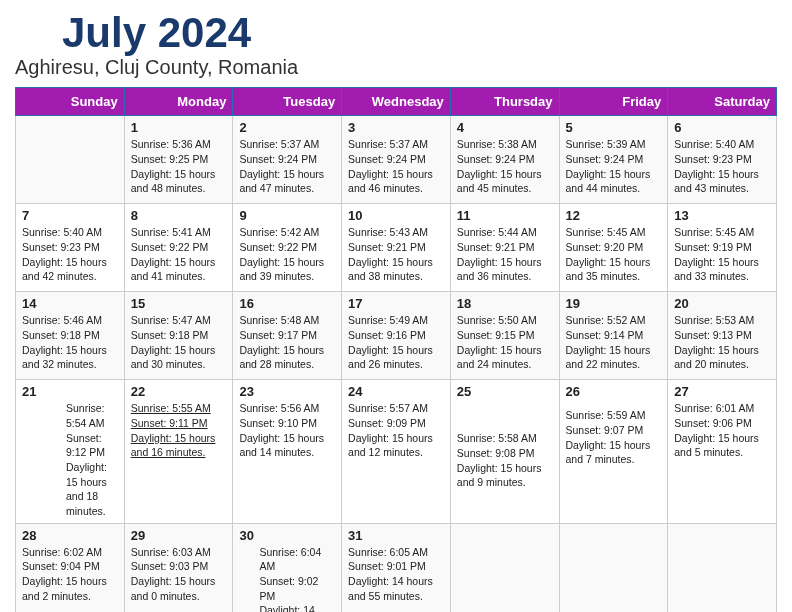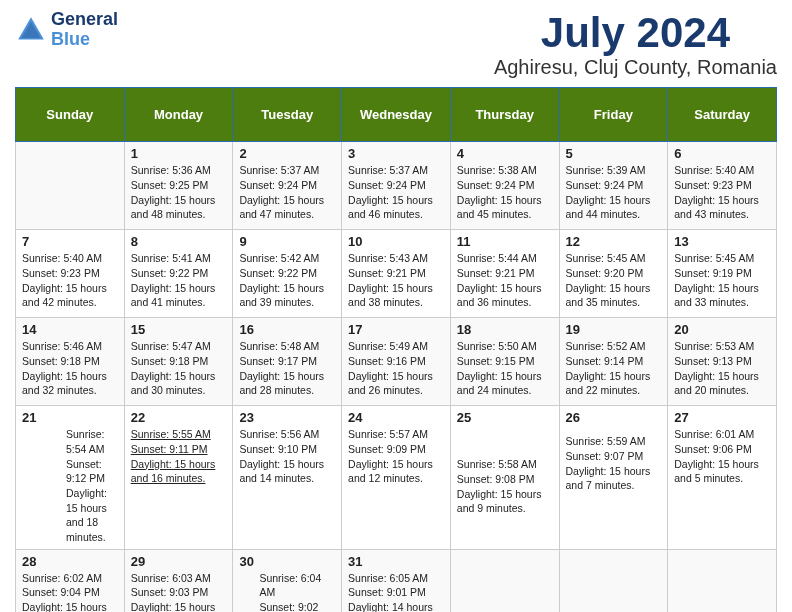--- a/index.html
+++ b/index.html
@@ -46,24 +46,24 @@
     .subtitle {
       font-size: 20px;
       color: #333;
     }
     table {
       width: 100%;
       border-collapse: collapse;
       font-size: 11px;
     }
     thead tr th {
-      background-color: #4d7c0f;
+      background-color: #a21caf;
       color: #fff;
-      text-align: center;
-      padding: 19px 6px;
+      text-align: right;
+      padding: 6px 6px;
       font-size: 13px;
       font-weight: bold;
       border: 1px solid #2b6cb0;
     }
     tbody tr td {
       border: 1px solid #ccc;
       padding: 4px 6px;
       vertical-align: top;
       min-height: 80px;
       height: 88px;
@@ -86,30 +86,20 @@
     .day-info {
       font-size: 10.5px;
       line-height: 1.4;
       color: #222;
     }
   </style>
 </head>
 <body>
 
 <div class="header-area">
-  <div class="logo">
-    <svg class="logo-icon" viewBox="0 0 40 40">
-      <polygon points="20,4 36,32 4,32" fill="#4a90d9"></polygon>
-      <polygon points="20,10 32,30 8,30" fill="#1a3a6e" opacity="0.3"></polygon>
-    </svg>
-    <div class="logo-text">
-      <div>General</div>
-      <div><span>Blue</span></div>
-    </div>
-  </div>
   <div class="title-area">
     <div class="main-title">July 2024</div>
     <div class="subtitle">Aghiresu, Cluj County, Romania</div>
   </div>
 </div>
 
 <table>
   <thead>
     <tr>
     <th>Sunday</th>

